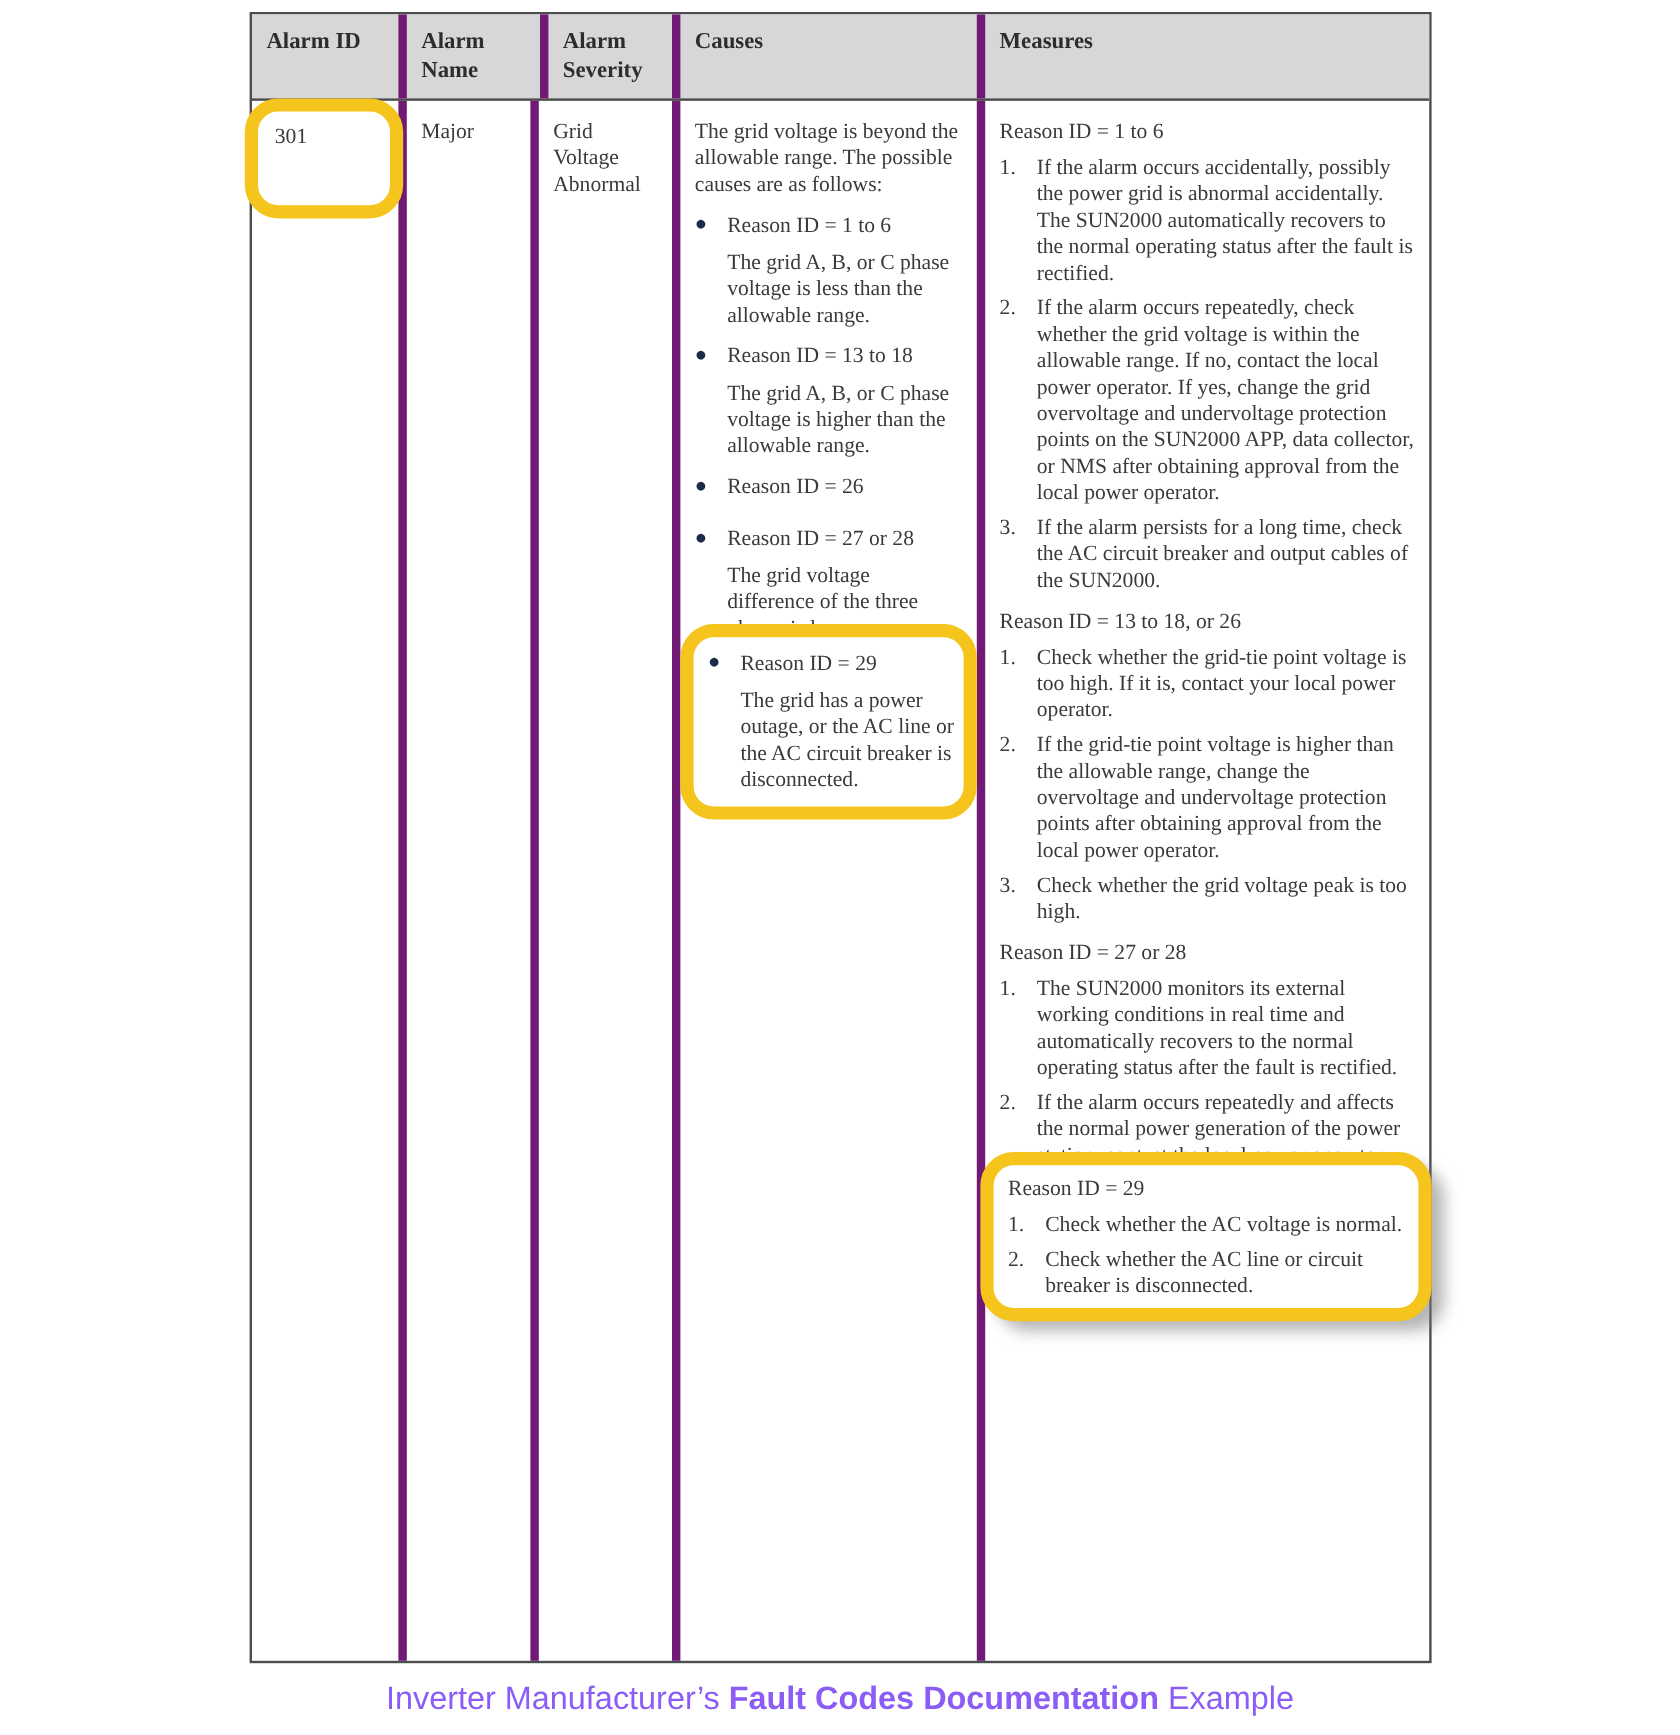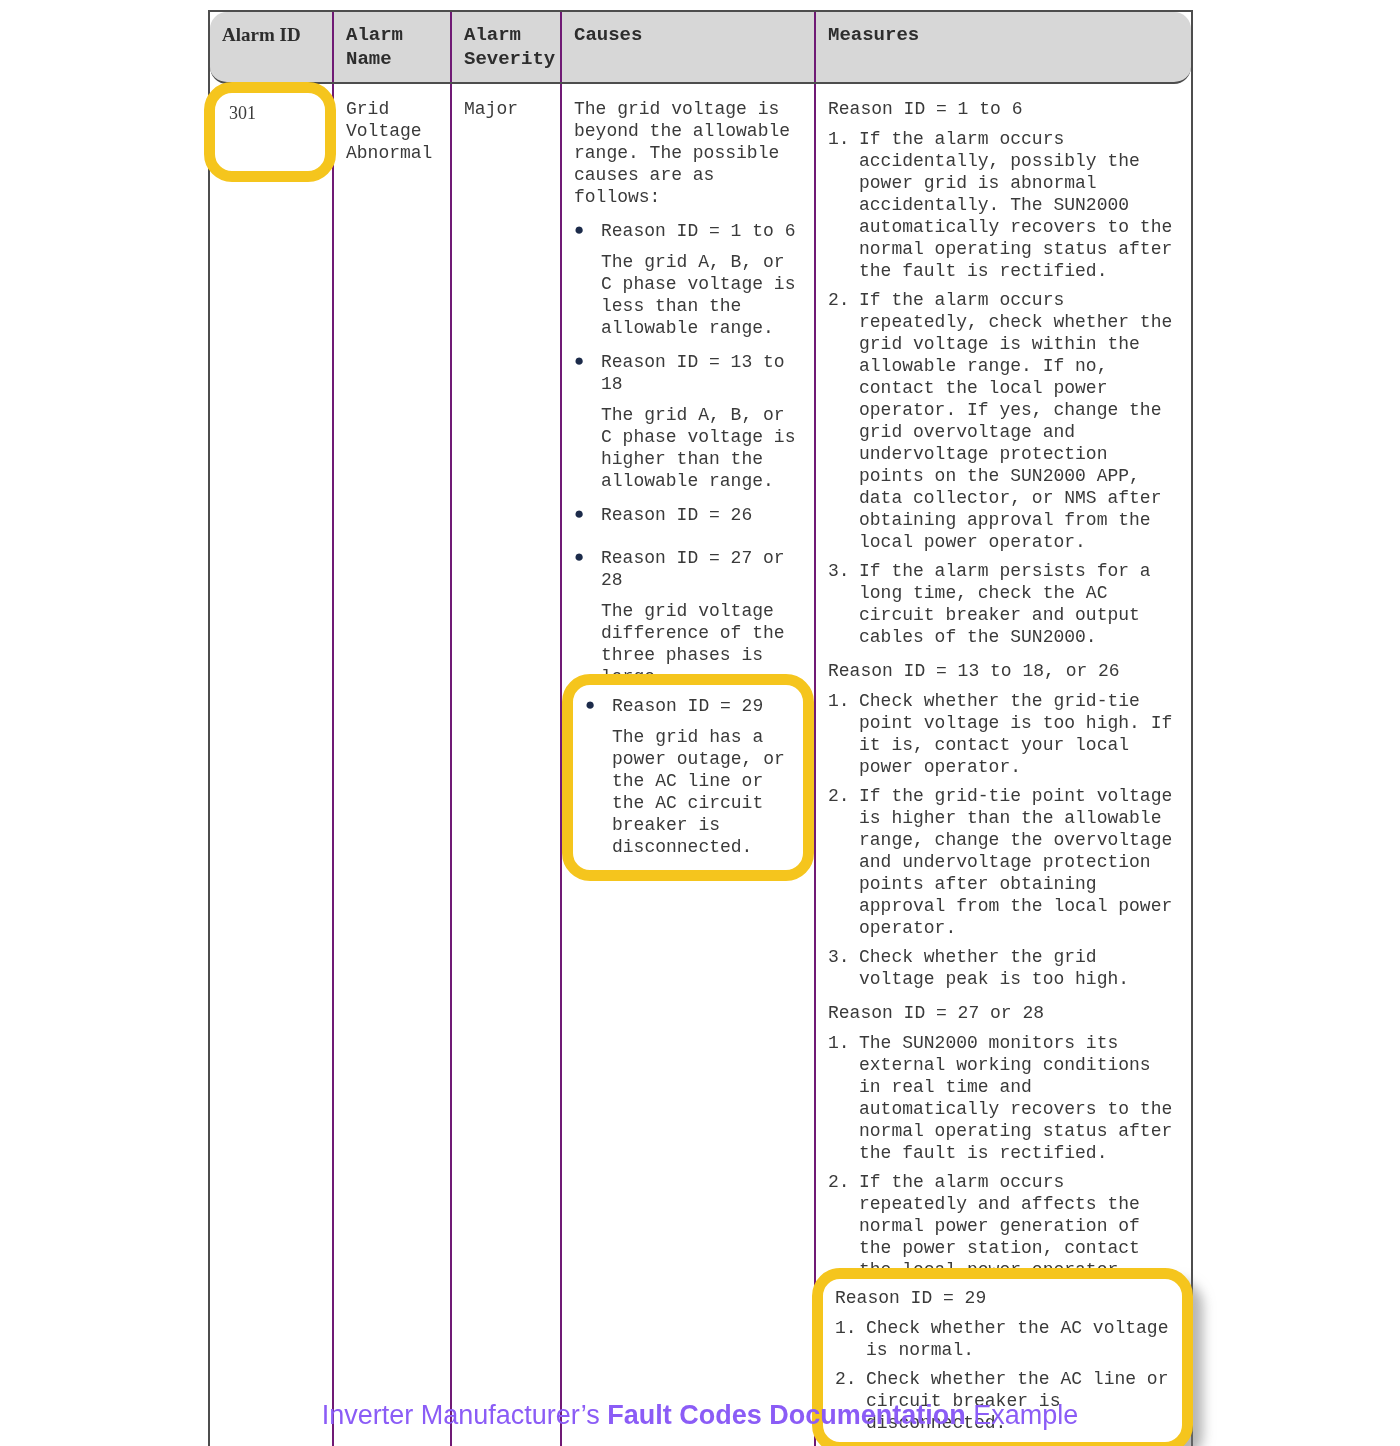--- a/index.html
+++ b/index.html
@@ -4,30 +4,30 @@
 <style>
   html,body{margin:0;padding:0;}
   body{
     width:1400px;height:1446px;position:relative;background:#ffffff;
     font-family:"Liberation Serif","DejaVu Serif",serif;color:#3a3a3a;
   }
   .doc-table{
     position:absolute;left:208px;top:10px;width:985px;
     border:2px solid #4d4d4d;box-sizing:border-box;background:#fff;
   }
-  .thead{display:flex;background:#d7d7d7;border-bottom:2px solid #4d4d4d;border-radius:17px;}
+  .thead{display:flex;background:#d7d7d7;border-bottom:2px solid #4d4d4d;}
   .th{
     font-weight:bold;color:#2d2d2d;font-size:19px;line-height:24px;
     padding:11px 12px;box-sizing:border-box;
   }
   .tbody{display:flex;align-items:stretch;min-height:1300px;}
   .td{
     padding:14px 12px;box-sizing:border-box;font-size:18px;line-height:22px;
   }
-  .th + .th, .td + .td{border-left:2px solid #701a75;font-family:Liberation Mono, monospace;}
+  .th + .th, .td + .td{border-left:7px solid #701a75;}
   .col-id{width:122px;flex:none;}
   .col-name{width:118px;flex:none;}
   .col-sev{width:110px;flex:none;}
   .col-causes{width:254px;flex:none;}
   .col-meas{flex:1;min-width:0;}
 
   
   .intro{margin:0 0 12px 0;}
   .cause-item{display:flex;margin-top:12px;}
   .bullet-marker{width:27px;flex:none;color:#1c2b4a;font-size:17px;line-height:22px;}
@@ -84,23 +84,23 @@
   </div>
 
   <div class="tbody">
 
     <div class="td col-id">
       <div class="hl hl-301">
         <span>301</span>
       </div>
     </div>
 
+    <div class="td col-sev">Major</div>
+
     <div class="td col-name">Grid Voltage Abnormal</div>
-
-    <div class="td col-sev">Major</div>
 
     <div class="td col-causes">
       <p class="intro">The grid voltage is beyond the allowable range. The possible causes are as follows:</p>
 
       <div class="cause-item">
         <span class="bullet-marker">●</span>
         <div class="cause-text">
           <p class="cause-title">Reason ID = 1 to 6</p>
           <p class="cause-body">The grid A, B, or C phase voltage is less than the allowable range.</p>
         </div>

